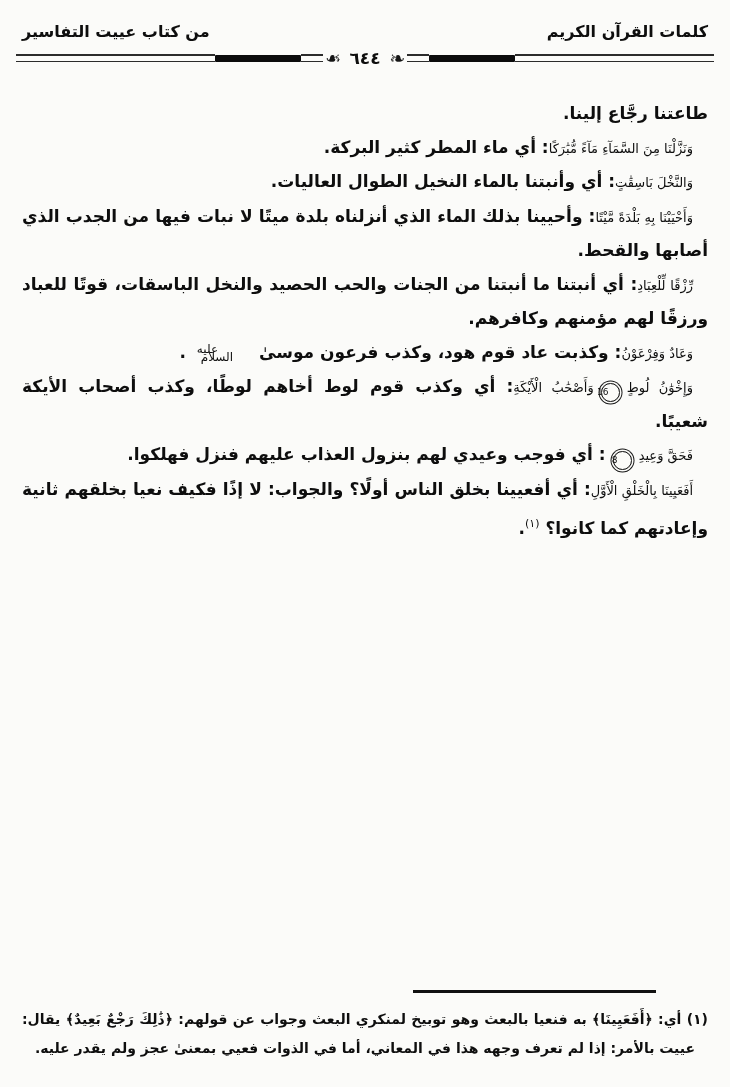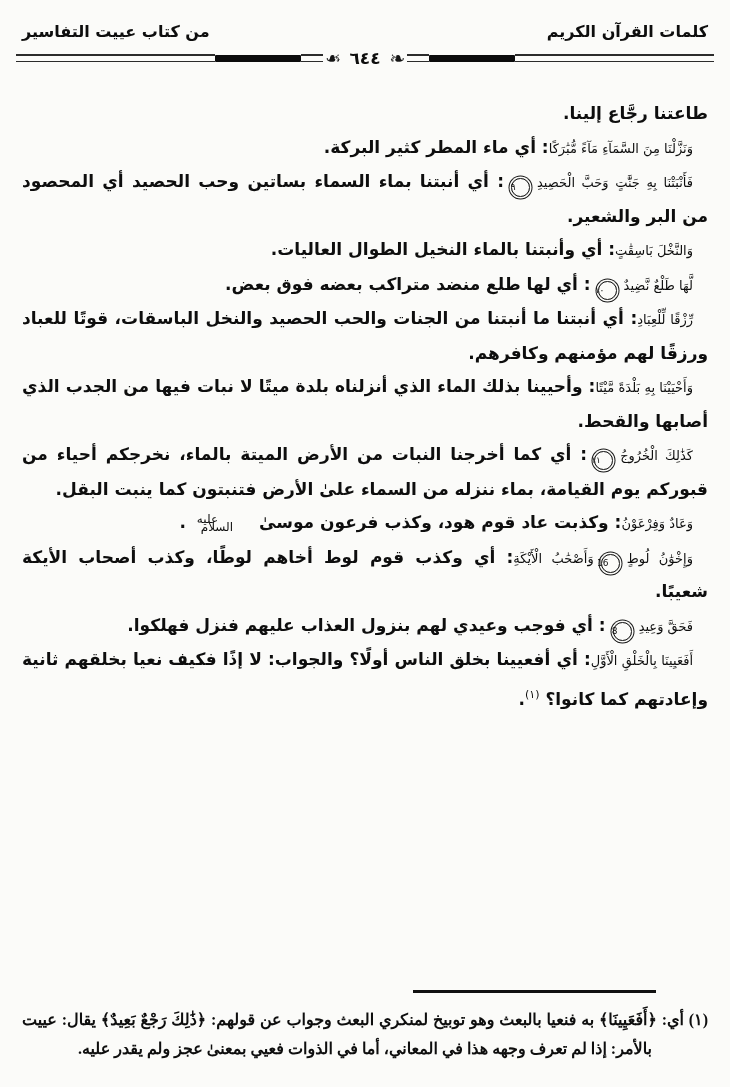--- a/index.html
+++ b/index.html
@@ -55,23 +55,23 @@
   .seg-sup{vertical-align:super;font-size:11px;font-weight:400;}
 
   
   .footnote{position:absolute;left:22px;right:22px;bottom:24px;}
   .fn-rule{
     width:243px;height:3px;background:#111;
     margin-right:52px;margin-left:auto;margin-bottom:12px;
   }
   .fn-text{
     margin:0;
-    font-size:16px;font-weight:bold;
+    font-size:14px;font-weight:bold;
     line-height:29px;
-    text-align:justify;text-align-last:center;font-family:Liberation Serif, serif;
+    text-align:justify;text-align-last:center;
   }
 </style>
 </head>
 <body>
 
 <div class="page">
 
   <header class="hdr">
     <div class="hdr-titles">
       <div>كلمات القرآن الكريم</div>
@@ -86,26 +86,23 @@
       <span class="orn mirror">❧</span>
       <span class="rl short"></span>
       <span class="rb"></span>
       <span class="rl"></span>
     </div>
   </header>
 
   <main class="body-text">
       <p class=""><span class="seg-text">طاعتنا رجَّاع إلينا.</span></p>
       <p class="indent"><span class="seg-verse">وَنَزَّلْنَا مِنَ السَّمَآءِ مَآءً مُّبَٰرَكًا</span><span class="seg-text">: أي ماء المطر كثير البركة.</span></p>
-      <p class="indent"><span class="seg-verse">فَأَنْبَتْنَا بِهِ جَنَّٰتٍ وَحَبَّ الْحَصِيدِ</span><span class="seg-ayah">٩</span><span class="seg-text">: أي أنبتنا بماء السماء بساتين وحب الحصيد أي المحصود من البر والشعير.</span></p>
       <p class="indent"><span class="seg-verse">وَالنَّخْلَ بَاسِقَٰتٍ</span><span class="seg-text">: أي وأنبتنا بالماء النخيل الطوال العاليات.</span></p>
-      <p class="indent"><span class="seg-verse">لَّهَا طَلْعٌ نَّضِيدٌ</span><span class="seg-ayah">١٠</span><span class="seg-text">: أي لها طلع منضد متراكب بعضه فوق بعض.</span></p>
+      <p class="indent"><span class="seg-verse">وَأَحْيَيْنَا بِهِ بَلْدَةً مَّيْتًا</span><span class="seg-text">: وأحيينا بذلك الماء الذي أنزلناه بلدة ميتًا لا نبات فيها من الجدب الذي أصابها والقحط.</span></p>
       <p class="indent"><span class="seg-verse">رِّزْقًا لِّلْعِبَادِ</span><span class="seg-text">: أي أنبتنا ما أنبتنا من الجنات والحب الحصيد والنخل الباسقات، قوتًا للعباد ورزقًا لهم مؤمنهم وكافرهم.</span></p>
-      <p class="indent"><span class="seg-verse">وَأَحْيَيْنَا بِهِ بَلْدَةً مَّيْتًا</span><span class="seg-text">: وأحيينا بذلك الماء الذي أنزلناه بلدة ميتًا لا نبات فيها من الجدب الذي أصابها والقحط.</span></p>
-      <p class="indent"><span class="seg-verse">كَذَٰلِكَ الْخُرُوجُ</span><span class="seg-ayah">١١</span><span class="seg-text">: أي كما أخرجنا النبات من الأرض الميتة بالماء، نخرجكم أحياء من قبوركم يوم القيامة، بماء ننزله من السماء علىٰ الأرض فتنبتون كما ينبت البقل.</span></p>
       <p class="indent"><span class="seg-verse">وَعَادٌ وَفِرْعَوْنُ</span><span class="seg-text">: وكذبت عاد قوم هود، وكذب فرعون موسىٰ </span><span class="seg-hon">عليه السلام</span><span class="seg-text">.</span></p>
       <p class="indent"><span class="seg-verse">وَإِخْوَٰنُ لُوطٍ</span><span class="seg-ayah">16</span><span class="seg-verse">وَأَصْحَٰبُ الْأَيْكَةِ</span><span class="seg-text">: أي وكذب قوم لوط أخاهم لوطًا، وكذب أصحاب الأيكة شعيبًا.</span></p>
       <p class="indent"><span class="seg-verse">فَحَقَّ وَعِيدِ</span><span class="seg-ayah">8</span><span class="seg-text">: أي فوجب وعيدي لهم بنزول العذاب عليهم فنزل فهلكوا.</span></p>
       <p class="indent"><span class="seg-verse">أَفَعَيِينَا بِالْخَلْقِ الْأَوَّلِ</span><span class="seg-text">: أي أفعيينا بخلق الناس أولًا؟ والجواب: لا إذًا فكيف نعيا بخلقهم ثانية وإعادتهم كما كانوا؟ </span><span class="seg-sup">(١)</span><span class="seg-text">.</span></p>
     </main>
 
   <footer class="footnote">
     <div class="fn-rule"></div>
     <p class="fn-text">(١) أي: ﴿أَفَعَيِينَا﴾ به فنعيا بالبعث وهو توبيخ لمنكري البعث وجواب عن قولهم: ﴿ذَٰلِكَ رَجْعٌ بَعِيدٌ﴾ يقال: عييت بالأمر: إذا لم تعرف وجهه هذا في المعاني، أما في الذوات فعيي بمعنىٰ عجز ولم يقدر عليه.</p>
   </footer>

